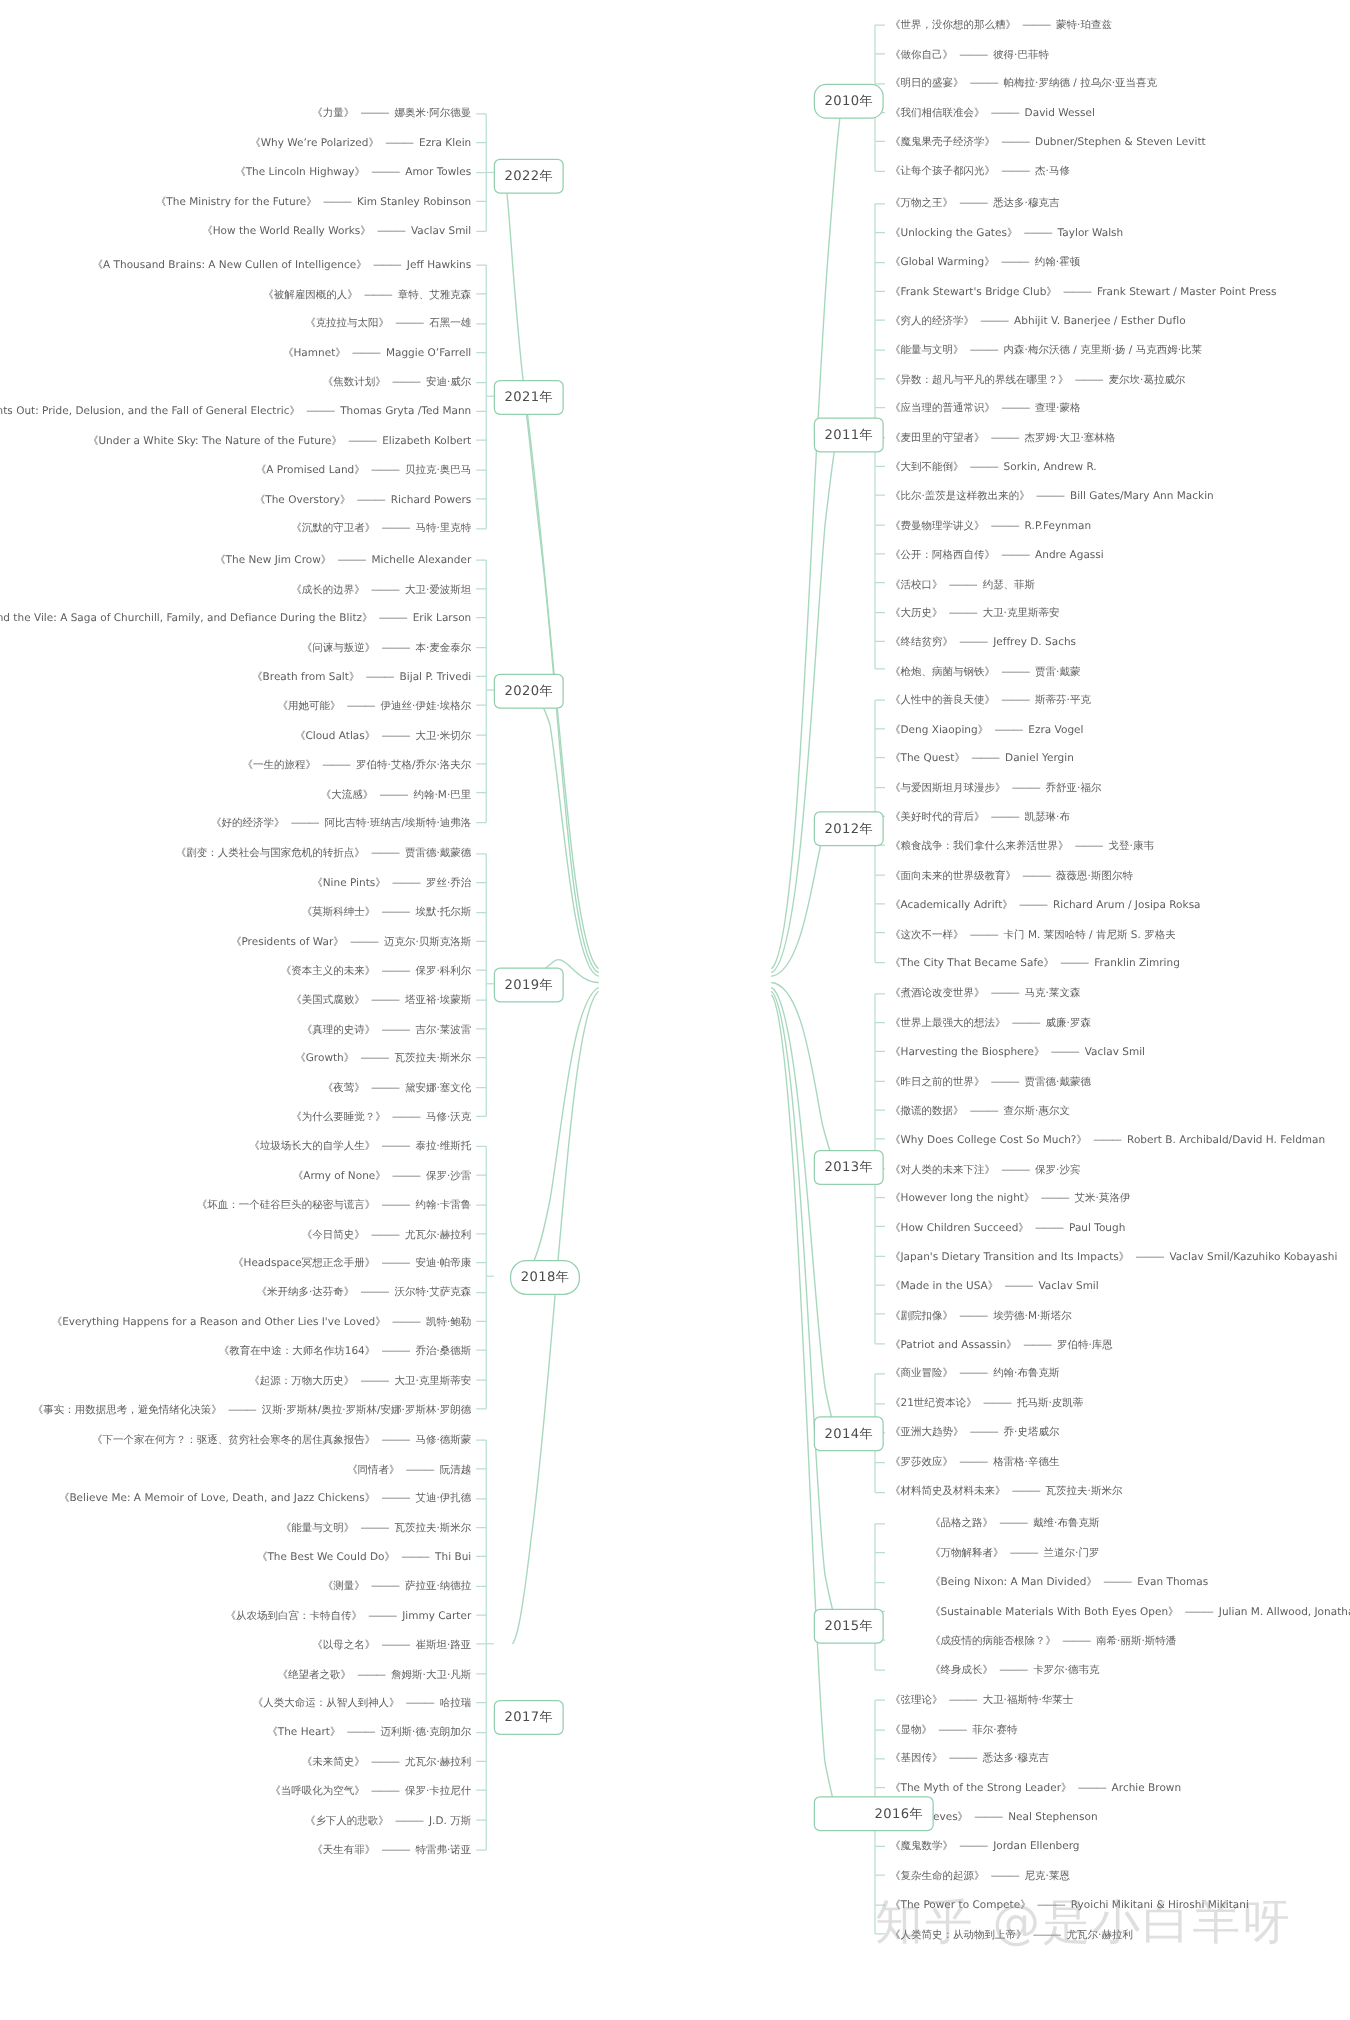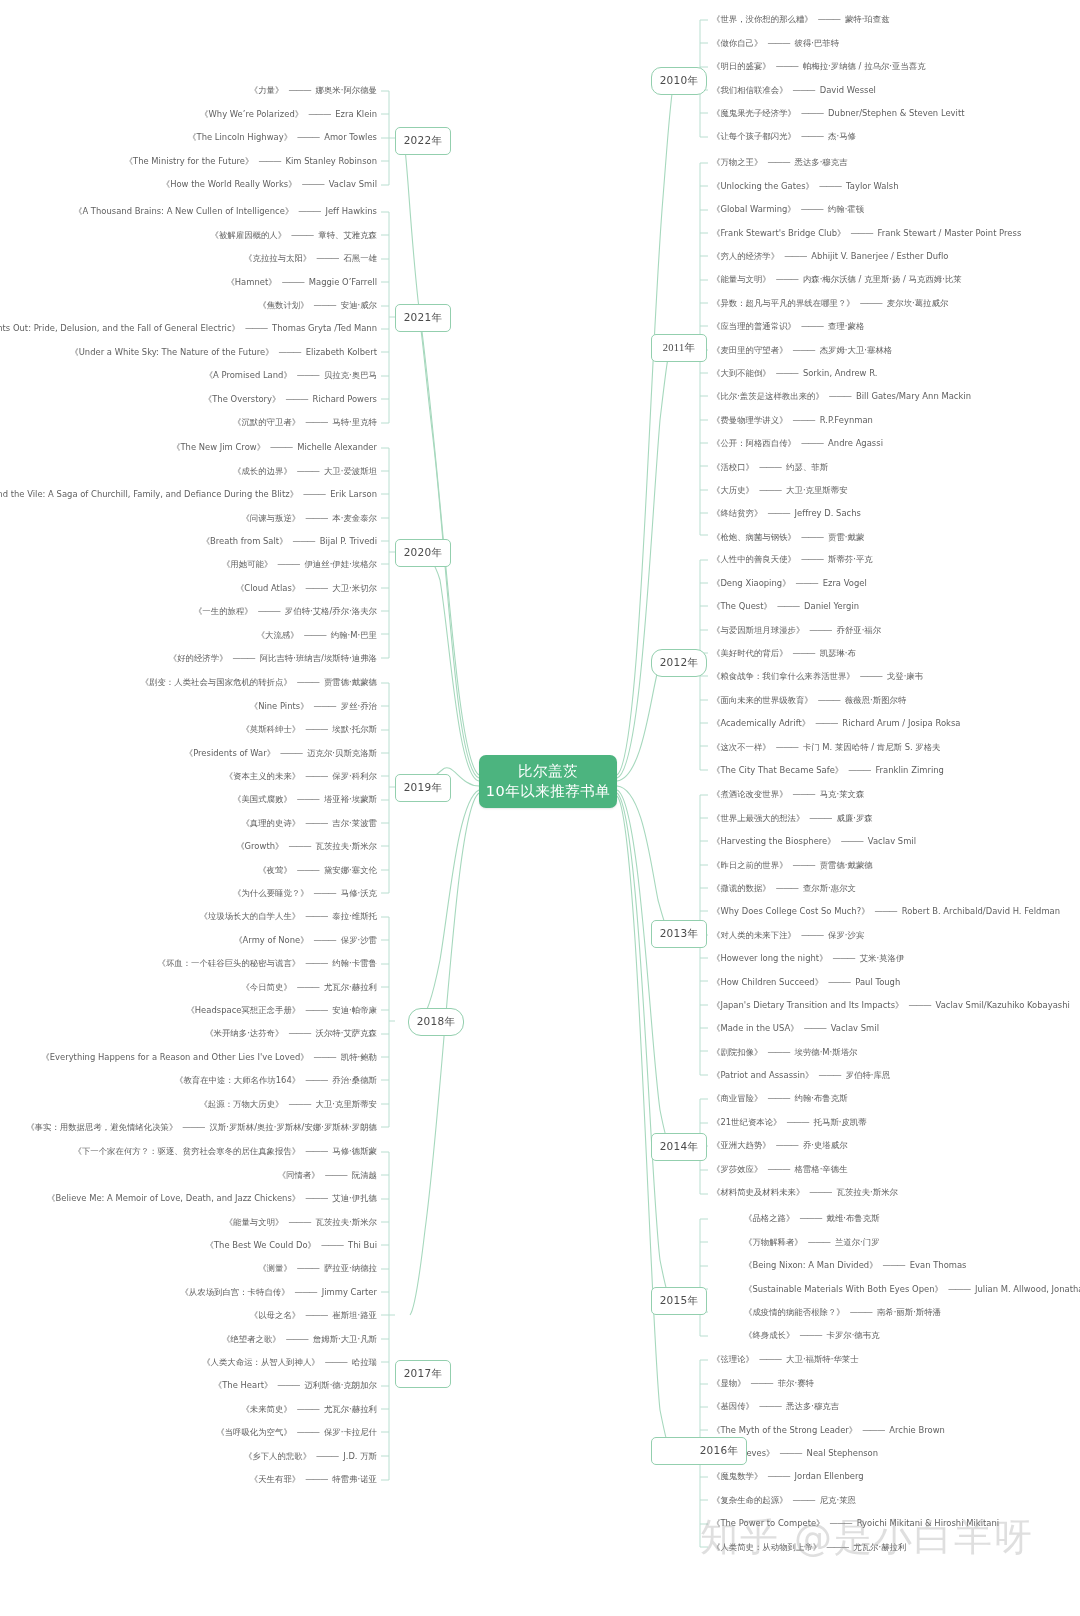--- a/index.html
+++ b/index.html
@@ -132,35 +132,31 @@
       <path d="M700,1219 L700,1336"></path>
       <path d="M700,1219 L708,1219 M700,1242 L708,1242 M700,1266 L708,1266 M700,1289 L708,1289 M700,1312 L708,1312 M700,1336 L708,1336"></path>
       <path d="M700,1300 L694,1300"></path>
 
       <path d="M700,1360 L700,1547"></path>
       <path d="M700,1360 L708,1360 M700,1384 L708,1384 M700,1407 L708,1407 M700,1430 L708,1430 M700,1454 L708,1454 M700,1477 L708,1477 M700,1500 L708,1500 M700,1524 L708,1524 M700,1547 L708,1547"></path>
       <path d="M700,1450 L694,1450"></path>
     </g>
   </svg>
 
-  <div class="center-node">
-    <span>比尔盖茨</span>
-    <span>10年以来推荐书单</span>
-  </div>
 
   <div class="year-node" style="left:395px;top:127px;">2022年</div>
   <div class="year-node" style="left:395px;top:304px;">2021年</div>
   <div class="year-node" style="left:395px;top:539px;">2020年</div>
   <div class="year-node" style="left:395px;top:774px;">2019年</div>
   <div class="year-node" style="left:408px;top:1008px;border-radius:13px;">2018年</div>
   <div class="year-node" style="left:395px;top:1360px;">2017年</div>
 
   <div class="year-node" style="left:651px;top:67px;border-radius:10px;">2010年</div>
-  <div class="year-node" style="left:651px;top:334px;font-family:Liberation Serif, serif;">2011年</div>
-  <div class="year-node" style="left:651px;top:649px;border-radius:11px;">2012年</div>
+  <div class="year-node" style="left:651px;top:334px;">2011年</div>
+  <div class="year-node" style="left:651px;top:649px;">2012年</div>
   <div class="year-node" style="left:651px;top:920px;">2013年</div>
   <div class="year-node" style="left:651px;top:1133px;">2014年</div>
   <div class="year-node" style="left:651px;top:1287px;">2015年</div>
   <div class="year-node" style="left:651px;top:1437px;padding-left:40px;">2016年</div>
 
   <div class="group left" style="left:0px;   top:79px;  width:377px;">
       <div class="leaf">
         <span class="title">《力量》</span>
         <span class="dash">———</span>
         <span class="author">娜奥米·阿尔德曼</span>

